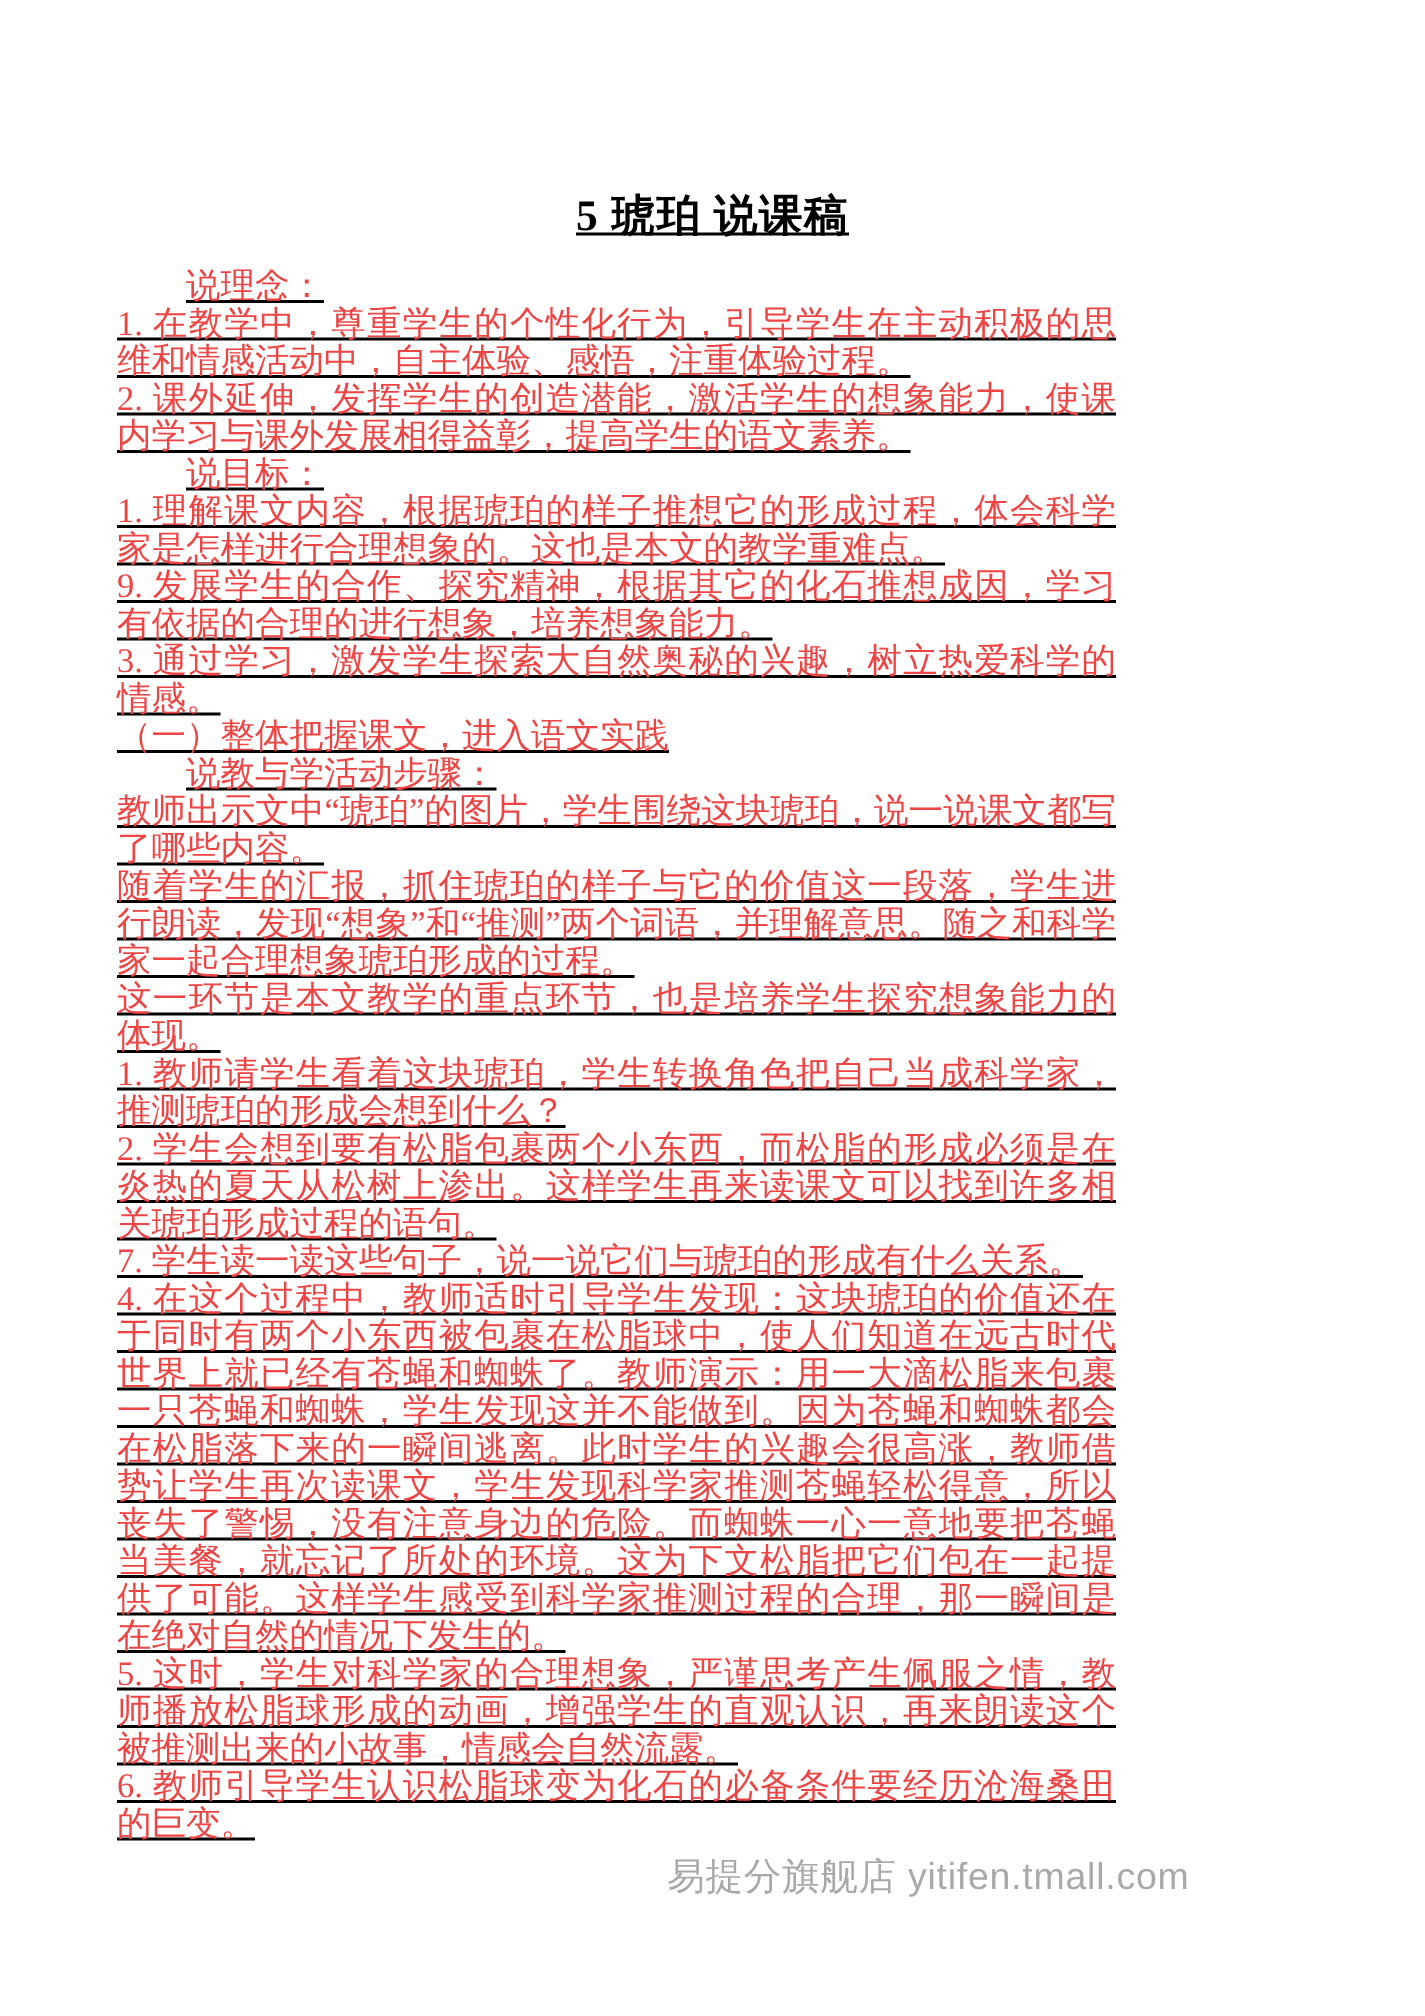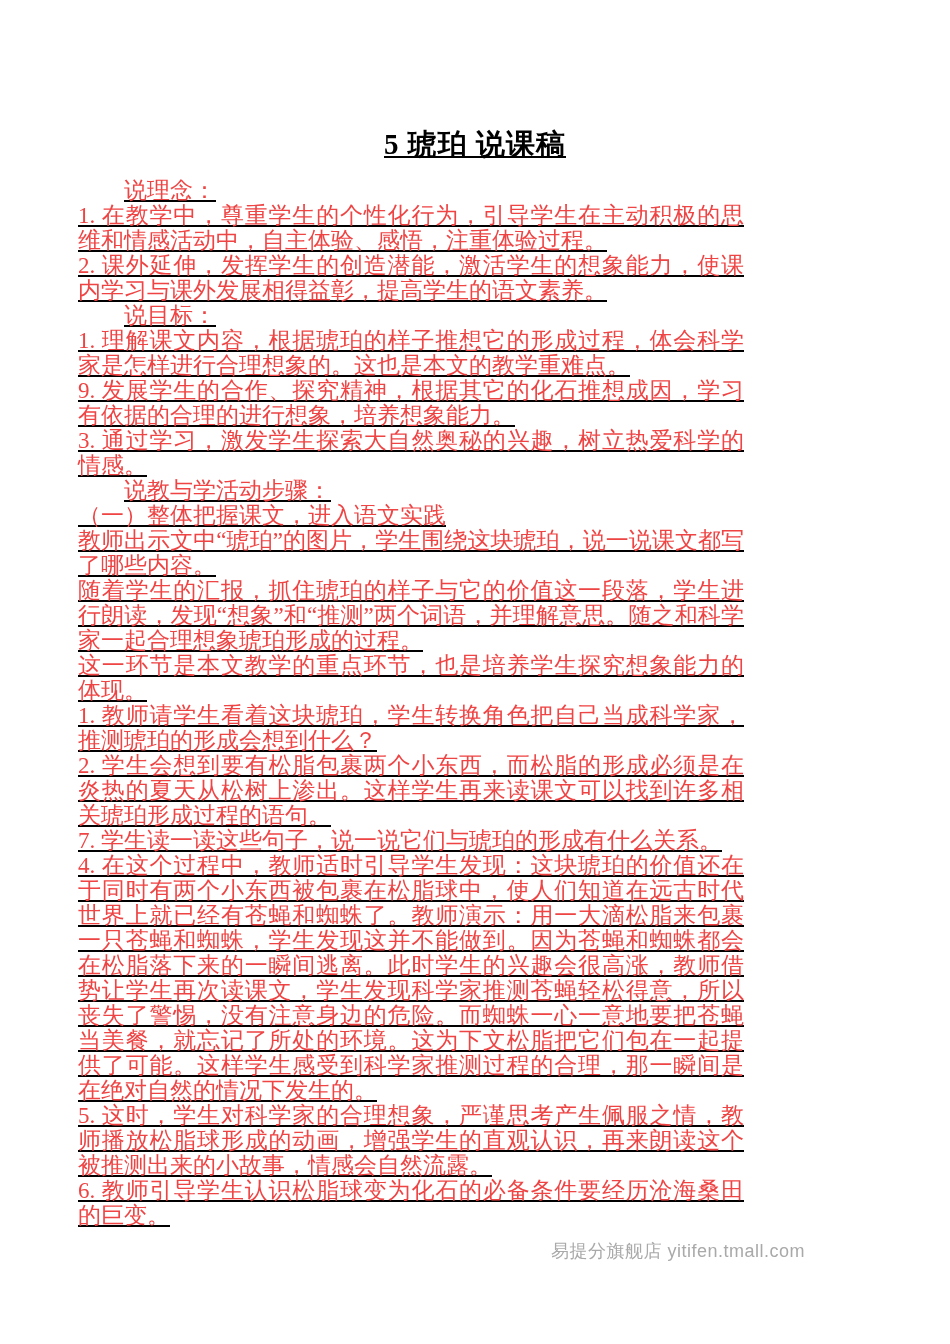--- a/index.html
+++ b/index.html
@@ -42,44 +42,44 @@
     margin: 0;
     padding: 0;
     word-break: break-all;
   }
   .content p.para.indent {
     text-indent: 2em;
   }
   .watermark {
     position: absolute;
     top: 1240px;
-    right: 145px;
-    font-size: 18px;
+    right: 157px;
+    font-size: 25px;
     line-height: 22px;
     color: #a9a9a9;
     font-family: "Liberation Sans", "DejaVu Sans", sans-serif;
     letter-spacing: 0.5px;
   }
 </style>
 </head>
 <body>
 
 <div class="page">
   <h1 class="doc-title">5 琥珀 说课稿</h1>
 
   <div class="content">
       <p class="para indent">说理念：</p>
       <p class="para">1. 在教学中，尊重学生的个性化行为，引导学生在主动积极的思维和情感活动中，自主体验、感悟，注重体验过程。</p>
       <p class="para">2. 课外延伸，发挥学生的创造潜能，激活学生的想象能力，使课内学习与课外发展相得益彰，提高学生的语文素养。</p>
       <p class="para indent">说目标：</p>
       <p class="para">1. 理解课文内容，根据琥珀的样子推想它的形成过程，体会科学家是怎样进行合理想象的。这也是本文的教学重难点。</p>
       <p class="para">9. 发展学生的合作、探究精神，根据其它的化石推想成因，学习有依据的合理的进行想象，培养想象能力。</p>
       <p class="para">3. 通过学习，激发学生探索大自然奥秘的兴趣，树立热爱科学的情感。</p>
+      <p class="para">（一）整体把握课文，进入语文实践</p>
       <p class="para indent">说教与学活动步骤：</p>
-      <p class="para">（一）整体把握课文，进入语文实践</p>
       <p class="para">教师出示文中“琥珀”的图片，学生围绕这块琥珀，说一说课文都写了哪些内容。</p>
       <p class="para">随着学生的汇报，抓住琥珀的样子与它的价值这一段落，学生进行朗读，发现“想象”和“推测”两个词语，并理解意思。随之和科学家一起合理想象琥珀形成的过程。</p>
       <p class="para">这一环节是本文教学的重点环节，也是培养学生探究想象能力的体现。</p>
       <p class="para">1. 教师请学生看着这块琥珀，学生转换角色把自己当成科学家，推测琥珀的形成会想到什么？</p>
       <p class="para">2. 学生会想到要有松脂包裹两个小东西，而松脂的形成必须是在炎热的夏天从松树上渗出。这样学生再来读课文可以找到许多相关琥珀形成过程的语句。</p>
       <p class="para">7. 学生读一读这些句子，说一说它们与琥珀的形成有什么关系。</p>
       <p class="para">4. 在这个过程中，教师适时引导学生发现：这块琥珀的价值还在于同时有两个小东西被包裹在松脂球中，使人们知道在远古时代世界上就已经有苍蝇和蜘蛛了。教师演示：用一大滴松脂来包裹一只苍蝇和蜘蛛，学生发现这并不能做到。因为苍蝇和蜘蛛都会在松脂落下来的一瞬间逃离。此时学生的兴趣会很高涨，教师借势让学生再次读课文，学生发现科学家推测苍蝇轻松得意，所以丧失了警惕，没有注意身边的危险。而蜘蛛一心一意地要把苍蝇当美餐，就忘记了所处的环境。这为下文松脂把它们包在一起提供了可能。这样学生感受到科学家推测过程的合理，那一瞬间是在绝对自然的情况下发生的。</p>
       <p class="para">5. 这时，学生对科学家的合理想象，严谨思考产生佩服之情，教师播放松脂球形成的动画，增强学生的直观认识，再来朗读这个被推测出来的小故事，情感会自然流露。</p>
       <p class="para">6. 教师引导学生认识松脂球变为化石的必备条件要经历沧海桑田的巨变。</p>
     </div>

